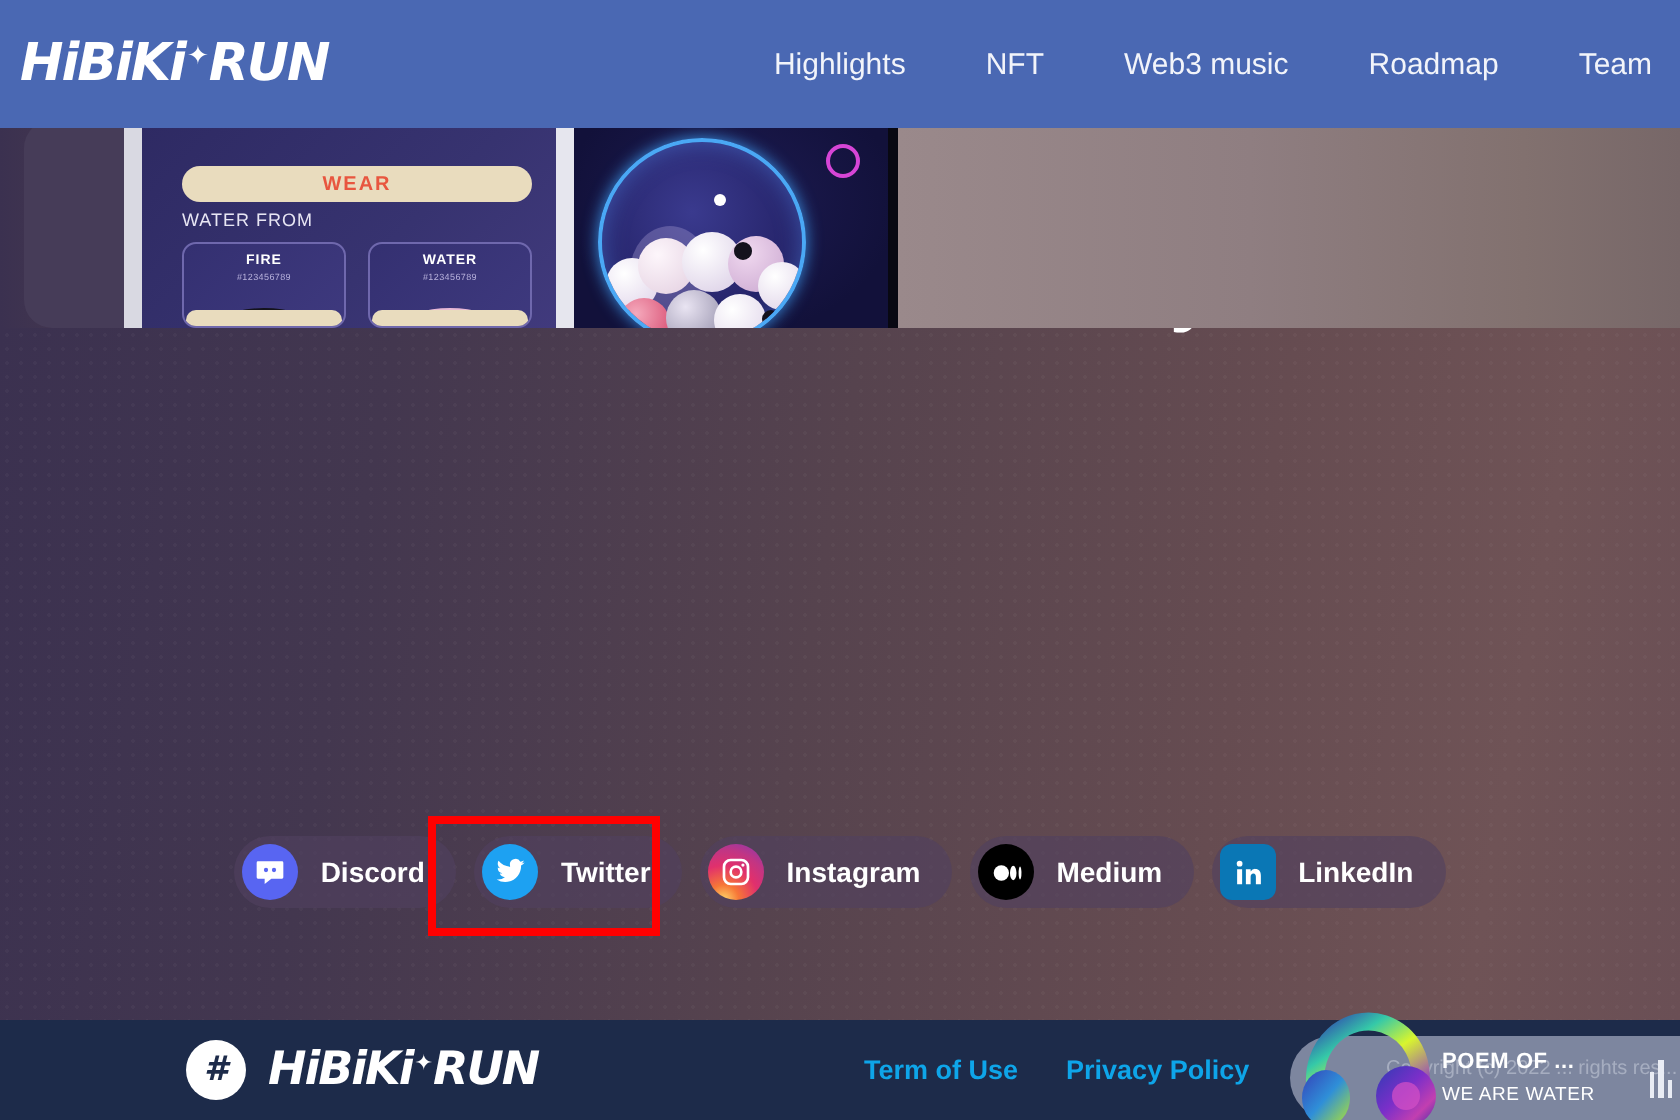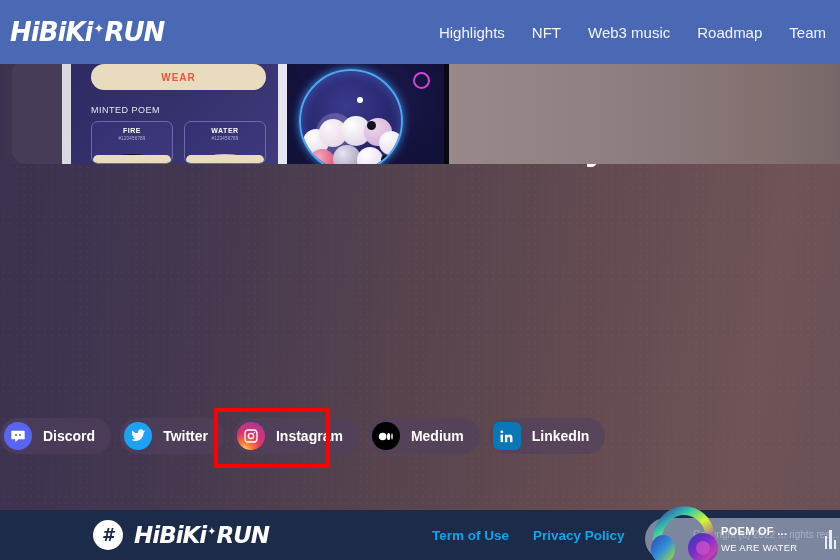--- a/index.html
+++ b/index.html
@@ -22,21 +22,21 @@
     margin-left:10px;
     font-family:"DejaVu Sans", sans-serif;
     font-size:26px; font-weight:bold; font-style:italic;
     color:#ffffff; letter-spacing:-1px;
     white-space:nowrap;
     display:flex; align-items:center;
   }
   .nav-logo .spark{ font-size:13px; margin:0 1px 8px 1px; }
   .nav-links{
     margin-left:auto; display:flex; align-items:flex-start;
-    gap:27px; padding-right:14px;
+    gap:40px; padding-right:14px;
   }
   .nav-link{
     color:#f2f4fa; font-size:15px; white-space:nowrap;
     cursor:pointer;
   }
 
   
   .hero{
     position:absolute; top:60px; left:0; width:840px; height:104px;
     background:linear-gradient(90deg,#3b3150 0%,#47394f 6%,#6f5f66 30%,#8d7b7f 55%,#9c8b8d 75%,#8b797c 92%,#7a6a6e 100%);
@@ -49,21 +49,21 @@
   .hero-divider{
     position:absolute; left:62px; top:0; width:9px; height:104px;
     background:#d9d9e2;
   }
   .hero-phone{
     position:absolute; left:71px; top:0; width:207px; height:104px;
     background:linear-gradient(135deg,#2e2a63 0%,#373370 60%,#413a7d 100%);
     overflow:hidden;
   }
   .wear-btn{
-    position:absolute; left:20px; top:4px; width:175px; height:26px;
+    position:absolute; left:20px; top:23px; width:175px; height:18px;
     background:#e9dcbe; border-radius:13px;
     display:flex; align-items:center; justify-content:center;
     color:#e8563f; font-size:10px; font-weight:bold; letter-spacing:1px;
   }
   .minted-label{
     position:absolute; left:20px; top:45px;
     color:#e8e6f4; font-size:9px; letter-spacing:.5px;
   }
   .mint-card{
     position:absolute; top:61px; width:82px; height:43px;
@@ -154,21 +154,21 @@
     letter-spacing:-.5px;
   }
   .community-sub{
     margin-top:39px;
     color:#f0eef4; font-size:19px;
   }
 
   
   .social-row{
     position:absolute; top:418px; left:0; width:840px;
-    display:flex; align-items:center; justify-content:flex-start;
+    display:flex; align-items:center; justify-content:center;
     gap:9px; z-index:6;
   }
   .social-pill{
     display:flex; align-items:center;
     height:36px; padding:0 16px 0 4px;
     border-radius:18px;
     background:rgba(80,65,95,.62);
     cursor:pointer;
   }
   .social-label{
@@ -272,21 +272,21 @@
       <span class="nav-link">Team</span>
     </div>
   </div>
 
   <div class="hero">
     <div class="hero-cardA"></div>
     <div class="hero-divider"></div>
 
     <div class="hero-phone">
       <div class="wear-btn">WEAR</div>
-      <div class="minted-label">MINTED POEM</div>
+      <div class="minted-label">WATER FROM</div>
 
       <div class="mint-card c1">
         <div class="mint-title">FIRE</div>
         <div class="mint-id">#123456789</div>
         <div class="mint-blob fire"></div>
         <div class="mint-tray"></div>
       </div>
 
       <div class="mint-card c2">
         <div class="mint-title">WATER</div>

